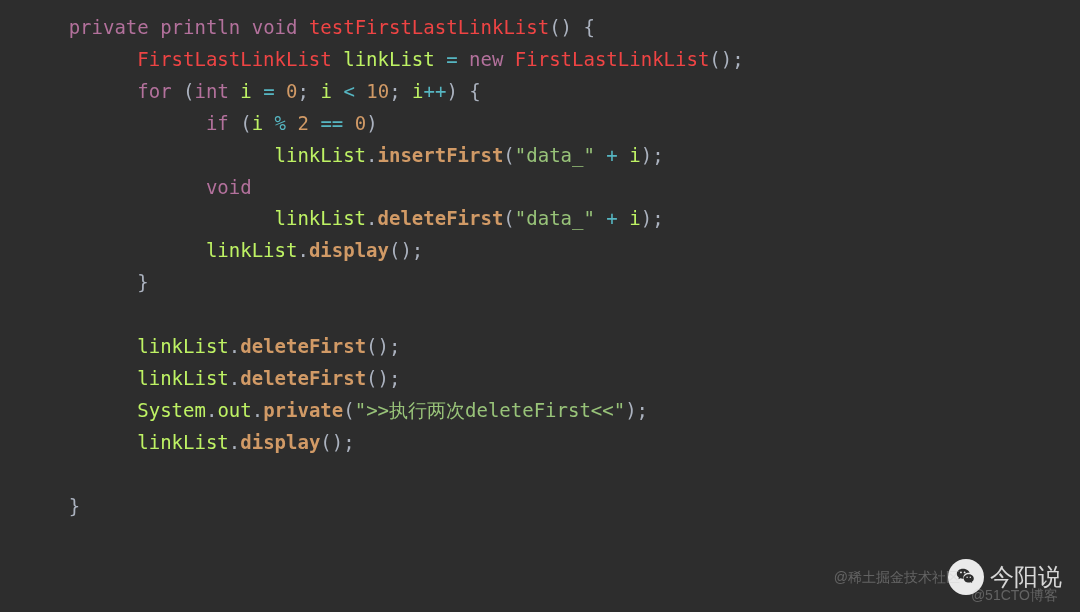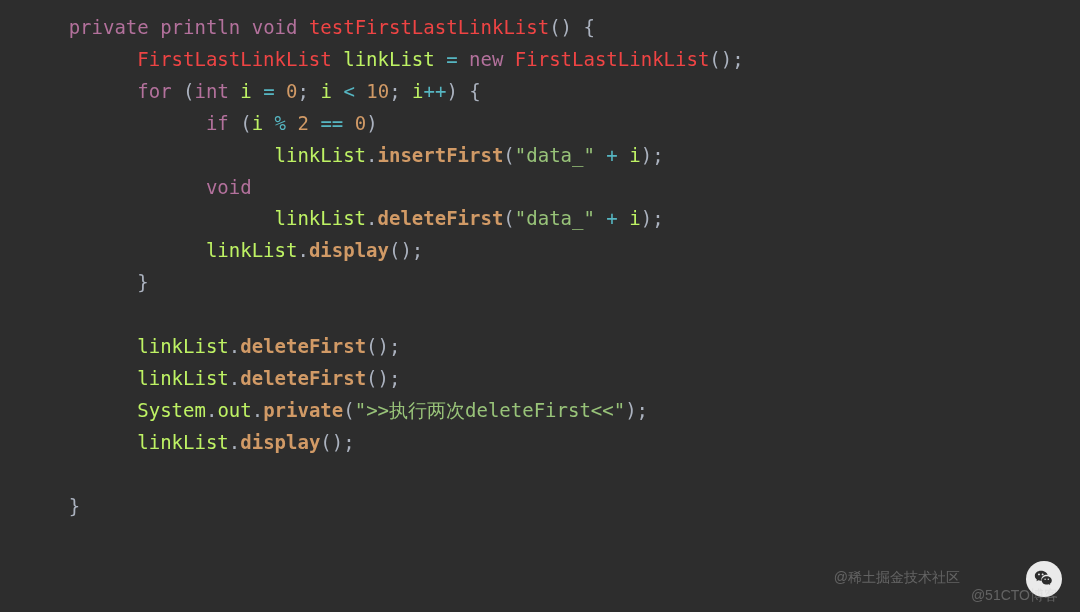--- a/index.html
+++ b/index.html
@@ -103,15 +103,16 @@
 
       <span class="brace">}</span></pre>
 </div>
 
 <div class="watermark-right">
   <span class="wm-icon">
     <svg viewBox="0 0 24 24" fill="#2d2d2d">
         <path d="M8.5 3C4.9 3 2 5.5 2 8.5c0 1.7.9 3.2 2.3 4.2l-.6 1.8 2.1-1.1c.9.3 1.8.4 2.7.4.3 0 .5 0 .8 0-.1-.4-.2-.9-.2-1.3 0-2.8 2.7-5 6-5 .3 0 .6 0 .9.1C15.3 5 12.2 3 8.5 3zm-2 3c.5 0 1 .4 1 1s-.5 1-1 1-1-.4-1-1 .5-1 1-1zm4 0c.5 0 1 .4 1 1s-.5 1-1 1-1-.4-1-1 .5-1 1-1zm4.5 3c-3 0-5.5 2-5.5 4.5s2.5 4.5 5.5 4.5c.7 0 1.4-.1 2.1-.3l1.7.9-.5-1.5c1.4-.8 2.2-2.1 2.2-3.6 0-2.5-2.5-4.5-5.5-4.5zm-1.8 2.5c.4 0 .8.3.8.8s-.3.8-.8.8-.8-.3-.8-.8.3-.8.8-.8zm3.5 0c.4 0 .8.3.8.8s-.3.8-.8.8-.8-.3-.8-.8.3-.8.8-.8z"></path>
       </svg>
   </span>
+  <span class="wm-text">今阳说</span>
 </div>
 <div class="watermark-sub1">@稀土掘金技术社区</div>
 <div class="watermark-sub2">@51CTO博客</div>
 
 </body></html>

